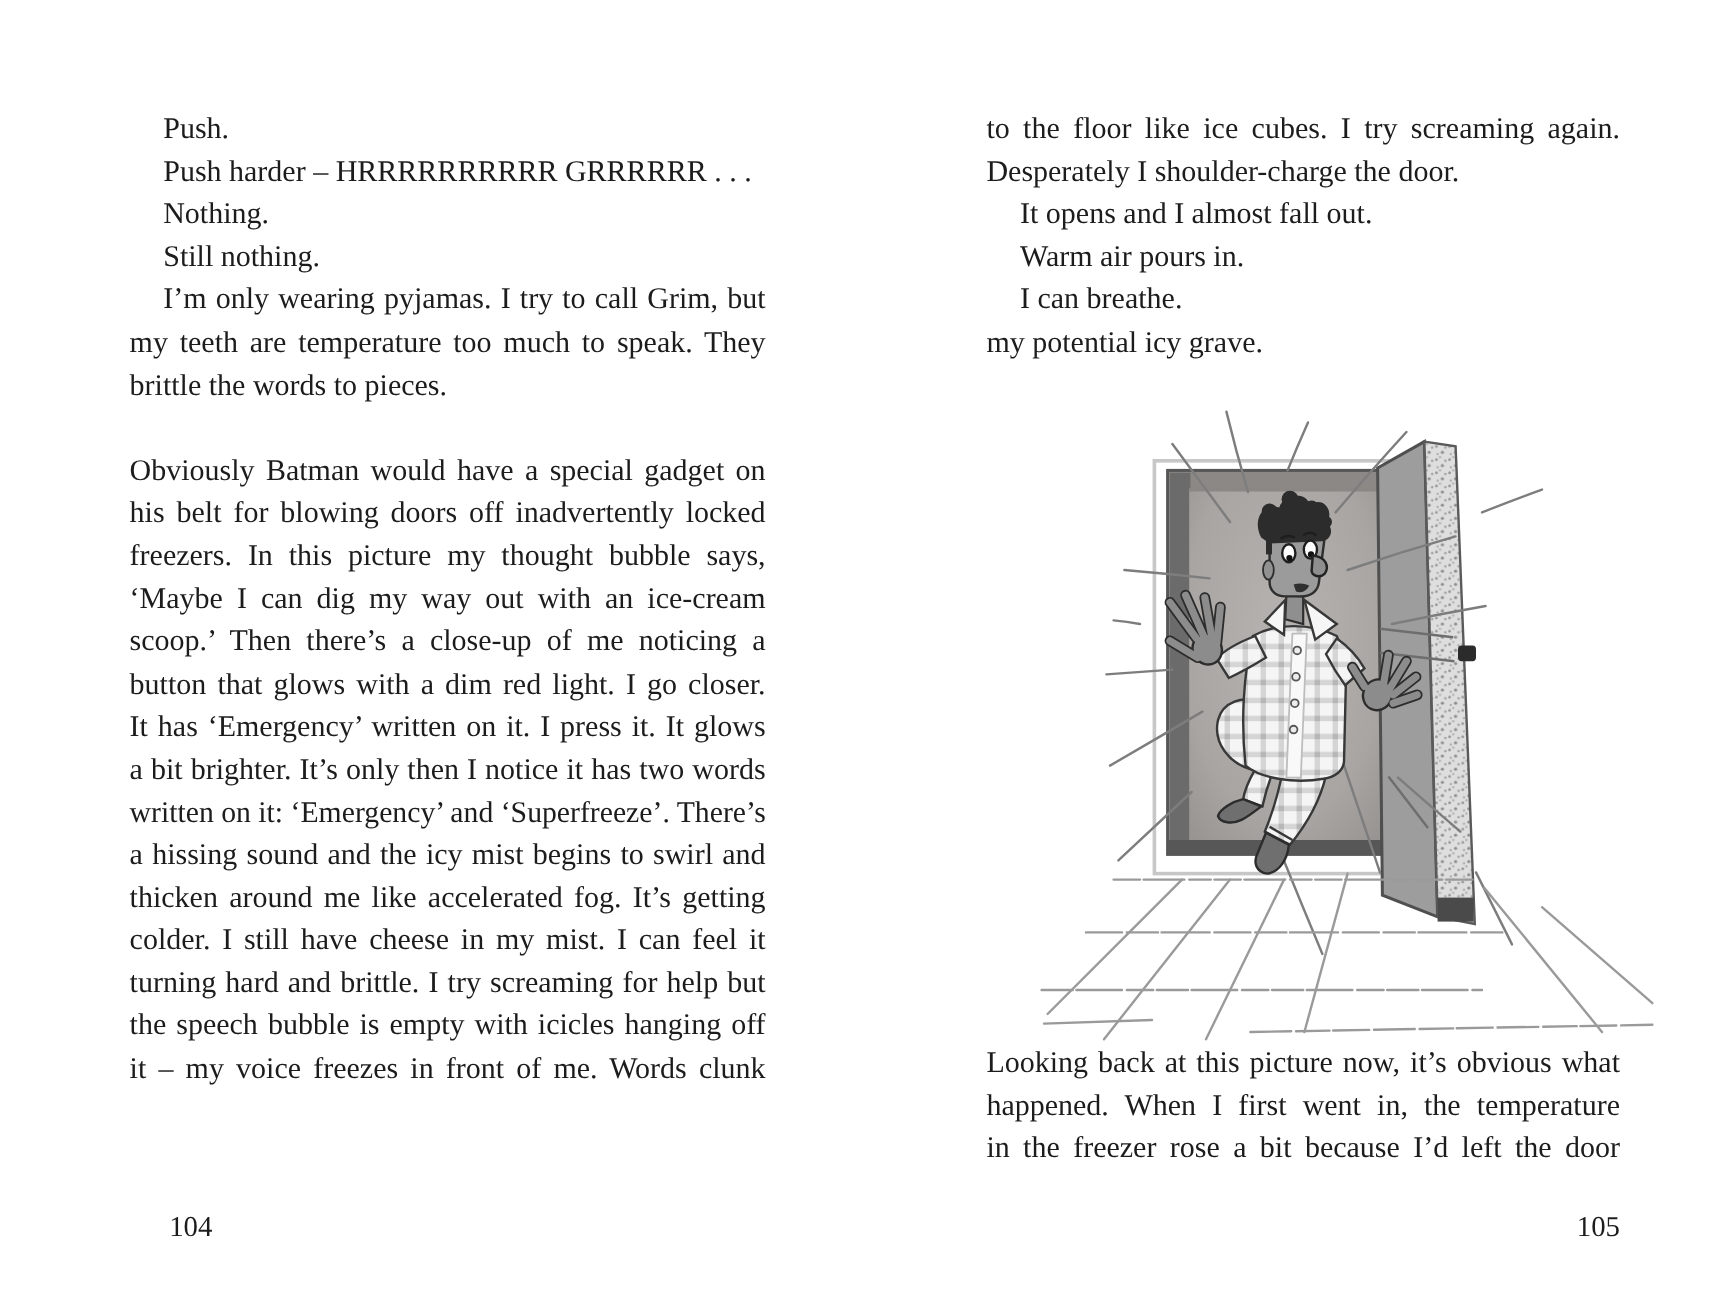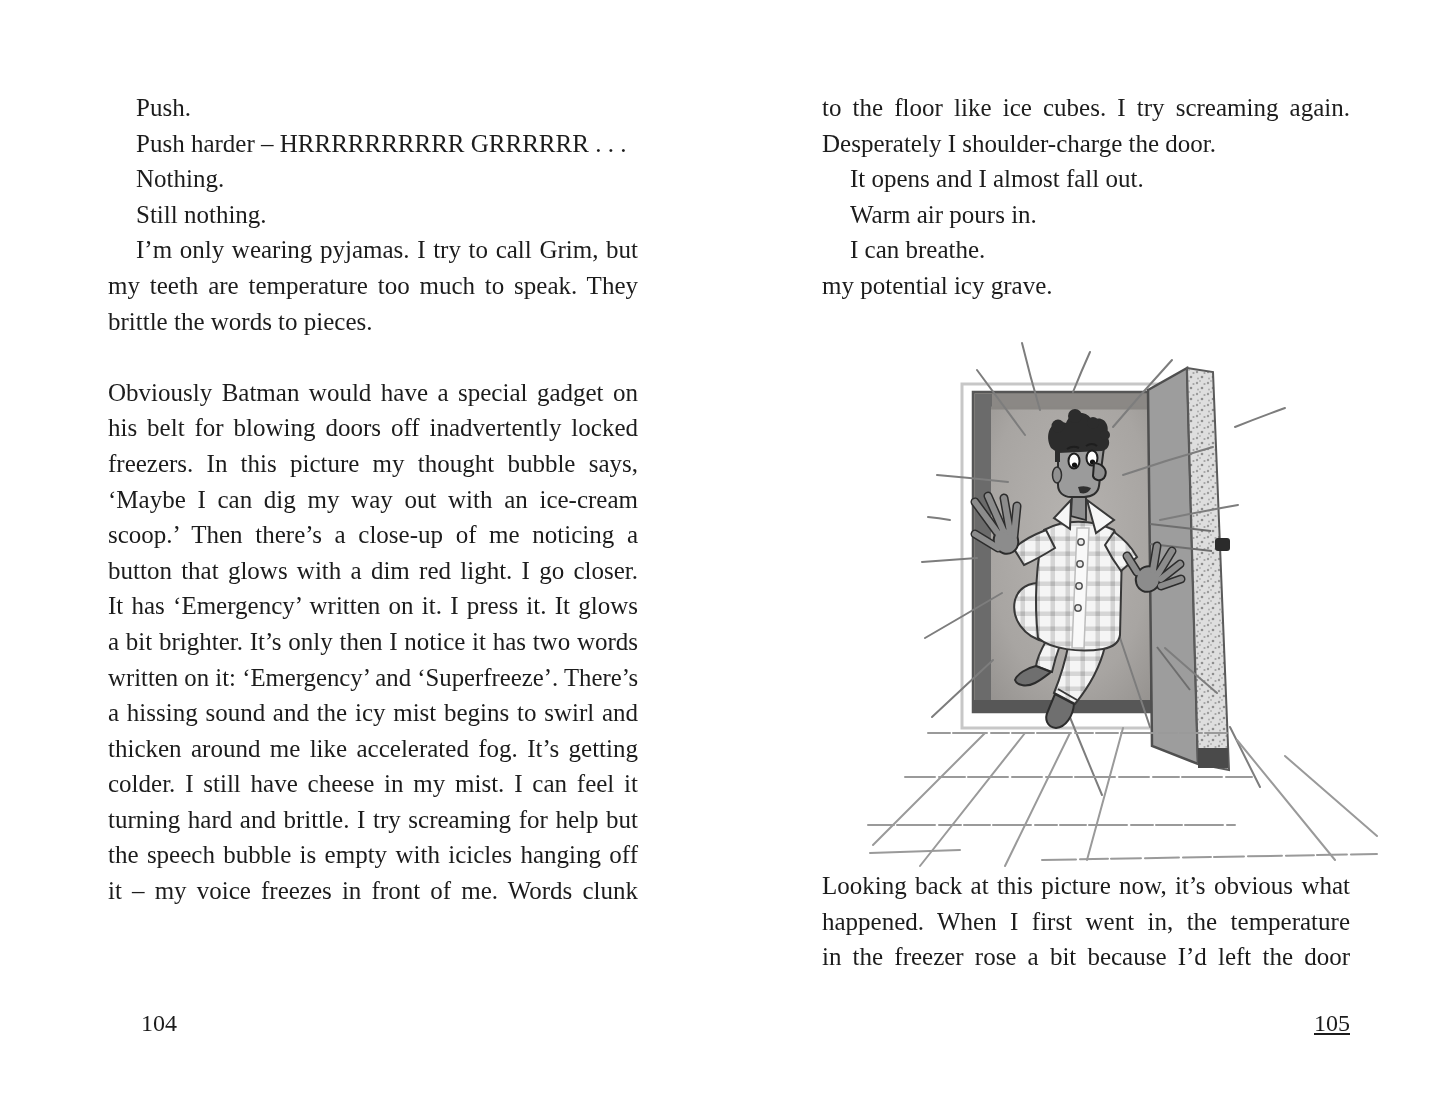--- a/index.html
+++ b/index.html
@@ -11,21 +11,21 @@
   .col{position:absolute;font-size:25px;line-height:35.6px;}
   .col-left{left:108px;top:90px;width:530px;}
   .col-right-top{left:822px;top:90px;width:528px;}
   .col-right-bottom{left:822px;top:868px;width:528px;}
   .line{height:35.6px;text-align:left;}
   .line.justify{text-align:justify;text-align-last:justify;text-justify:inter-word;}
   .line.indent{text-indent:28px;}
   .line.blank{height:35.6px;}
   .pagenum{position:absolute;font-size:24px;line-height:30px;}
   .pagenum-left{left:95px;top:1008px;margin-left:46px;}
-  .pagenum-right{left:822px;top:1008px;width:528px;text-align:right;text-decoration:underline;}
+  .pagenum-right{left:822px;top:1008px;width:528px;text-align:right;}
   .illustration{position:absolute;left:865px;top:336px;width:525px;height:532px;}
   svg{display:block;}
 </style>
 </head>
 <body>
 
 <div class="col col-left">
     <div class="line indent" style="">Push.</div>
     <div class="line indent" style="">Push harder – HRRRRRRRRRR GRRRRRR . . .</div>
     <div class="line indent" style="">Nothing.</div>

